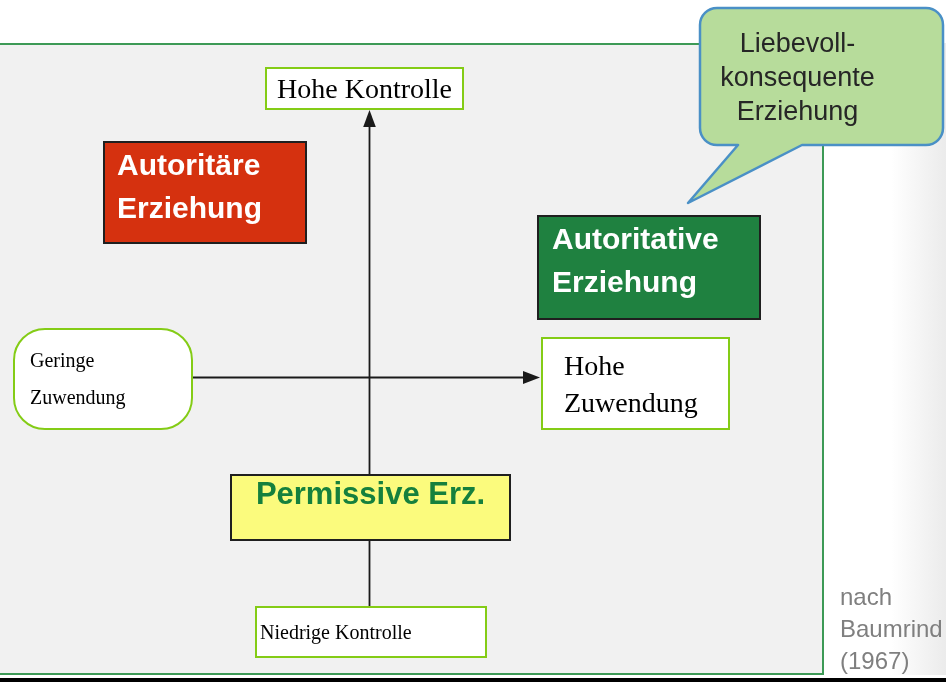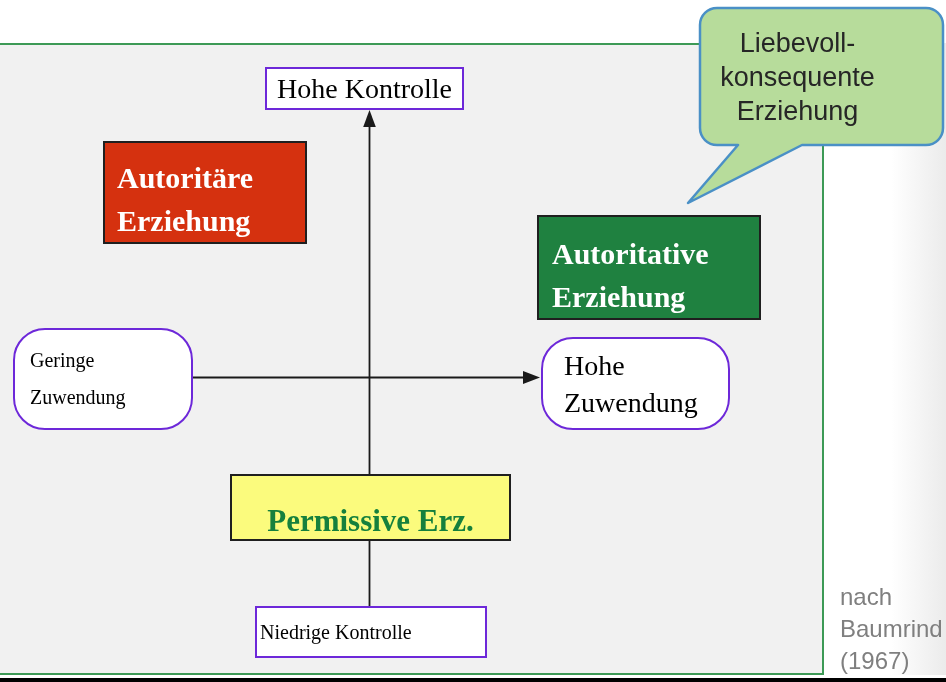--- a/index.html
+++ b/index.html
@@ -21,35 +21,35 @@
   }
   .bottom-bar {
     position:absolute; left:0; bottom:0; width:946px; height:4px;
     background:#000000; z-index:6;
   }
   .axes-svg { position:absolute; left:0; top:0; width:946px; height:682px; z-index:2; }
 
   
   .wbox {
     position:absolute; box-sizing:border-box; background:#ffffff;
-    border:2px solid #6d28d9; color:#000;
+    border:2px solid #84cc16; color:#000;
     font-family:"Liberation Serif", serif;
     display:flex; align-items:center; z-index:3;
   }
   .wbox span { white-space:pre-line; }
   .box-top    { left:265px; top:67px;  width:199px; height:43px; font-size:28px; justify-content:center; }
   .box-bottom { left:255px; top:606px; width:232px; height:52px; font-size:20px; padding-left:3px; }
   .box-left   { left:13px;  top:328px; width:180px; height:102px; font-size:20px; line-height:37px; padding-left:15px;border-radius:32px; }
-  .box-right  { left:541px; top:337px; width:189px; height:93px;  font-size:28px; line-height:37px; padding-left:21px;border-radius:32px; }
+  .box-right  { left:541px; top:337px; width:189px; height:93px;  font-size:28px; line-height:37px; padding-left:21px; }
 
   
   .sbox {
     position:absolute; box-sizing:border-box; border:2px solid #1f1f1f;
-    font-family:Liberation Serif, serif; font-weight:bold;
-    display:flex; align-items:flex-end; z-index:3;
+    font-family:Liberation Sans, sans-serif; font-weight:bold;
+    display:flex; align-items:flex-start; z-index:3;
   }
   .sbox span { white-space:pre-line; }
   .box-authoritarian { left:103px; top:141px; width:204px; height:103px;
     background:#d5310f; color:#ffffff; font-size:30px; line-height:43px; padding-left:12px; }
   .box-authoritative { left:506px; top:215px; width:224px; height:105px;
     background:#1f8140; color:#ffffff; font-size:30px; line-height:43px; padding-left:13px;margin-left:31px; }
   .box-permissive { left:230px; top:474px; width:281px; height:67px;
     background:#fbfb7d; color:#15803d; font-size:31px; justify-content:center; }
 
   

